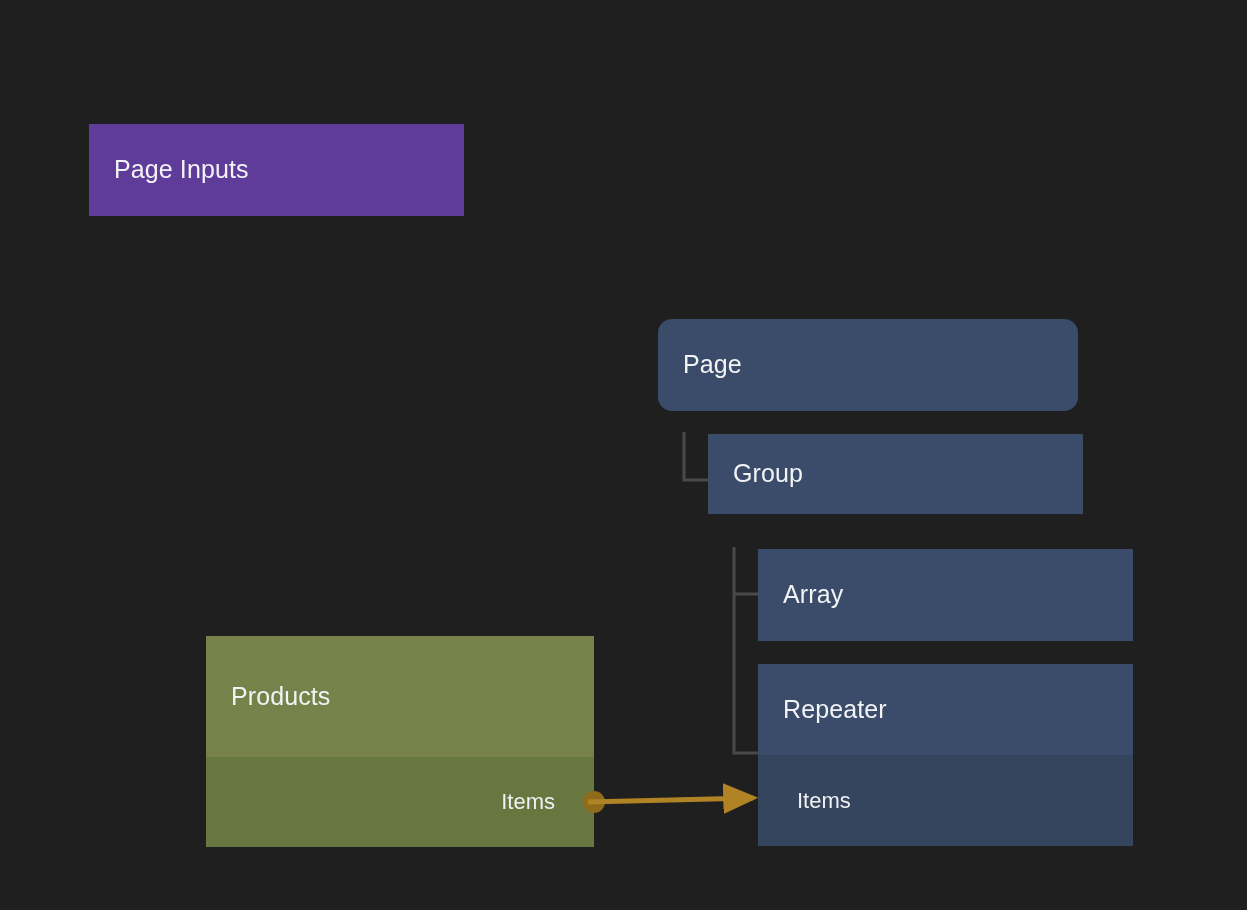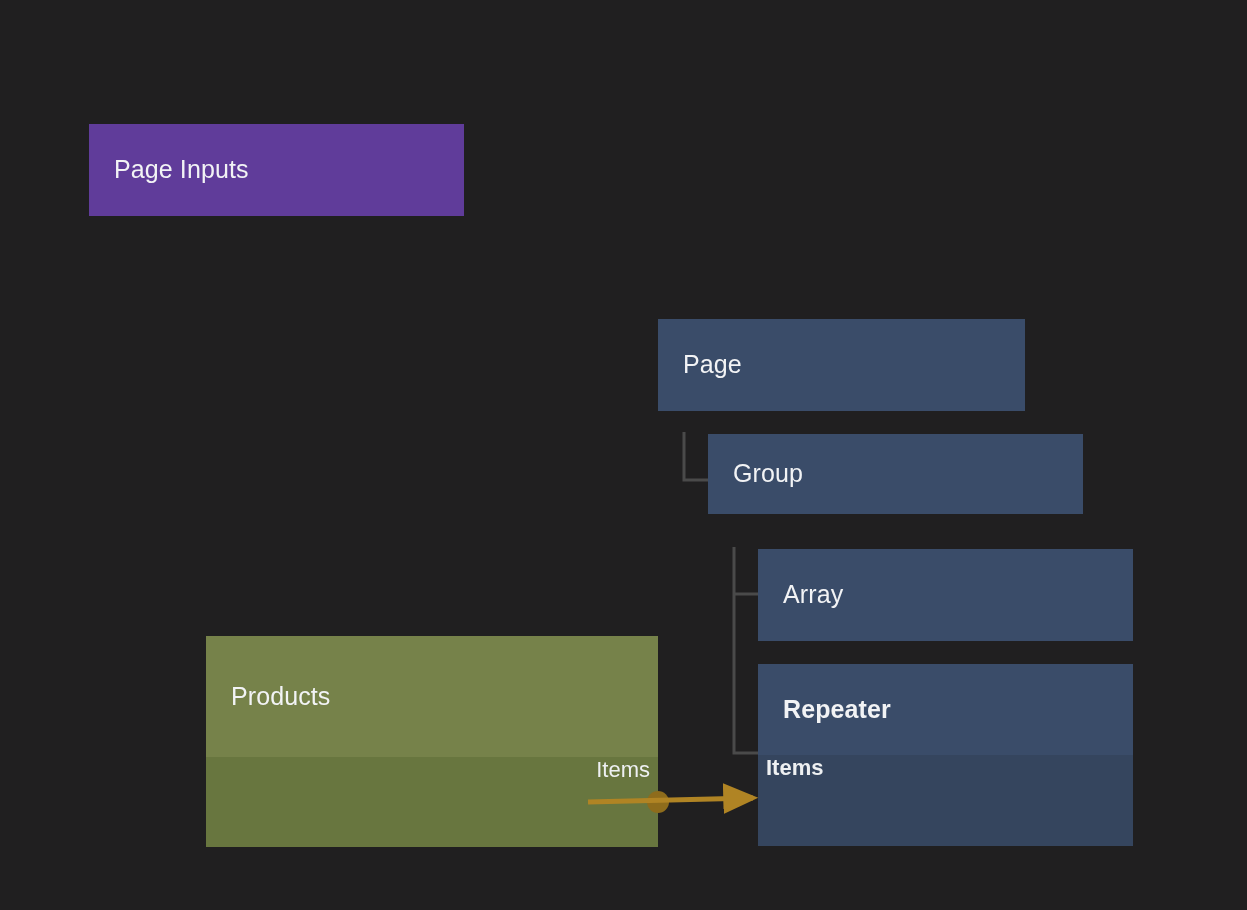--- a/index.html
+++ b/index.html
@@ -51,70 +51,71 @@
     color: #b9c09a;
     font-size: 23px;
     line-height: 1.2;
     margin-top: 3px;
     white-space: nowrap;
   }
 
   
   .port-row {
     display: flex;
+    align-items: center;
     box-sizing: border-box;
-    padding: 0 8px;
+    padding: 0 39px;
     position: relative;
   }
   .port-label {
     color: #eef0f2;
     font-size: 22px;
     white-space: nowrap;
   }
   .port-row.out { justify-content: flex-end; }
   .port-row.in  { justify-content: flex-start; }
 
   
   #node-page-inputs {
     left: 89px;  top: 96px;
     width: 375px; height: 92px;
     background: #603c9a;
   }
   #node-page-inputs .node-title { font-size: 25px; }
 
   #node-page {
     left: 658px; top: 291px;
-    width: 367px; height: 92px;
-    background: #3a4c69;
+    width: 420px; height: 92px;
+    background: #3a4c69;
+    border-radius: 14px;
   }
   #node-group {
     left: 708px; top: 406px;
     width: 375px; height: 80px;
     background: #3a4c69;
   }
   #node-text {
     left: 758px; top: 521px;
     width: 375px; height: 92px;
     background: #3a4c69;
   }
   #node-repeater {
     left: 758px; top: 636px;
     width: 375px; height: 182px;
     background: #3a4c69;
-    font-weight: bold;
   }
   #node-repeater .node-header { height: 91px; flex: 0 0 91px; }
   #node-repeater .port-row.in {
     height: 91px;
     background: #35455e;
   }
 
   #node-products {
     left: 206px; top: 608px;
-    width: 452px; height: 211px;
+    width: 388px; height: 211px;
     background: #76824a;
   }
   #node-products .node-header { height: 121px; flex: 0 0 121px; }
   #node-products .port-row.out {
     height: 90px;
     background: #68763f;
   }
 
   
   .port-dot {

